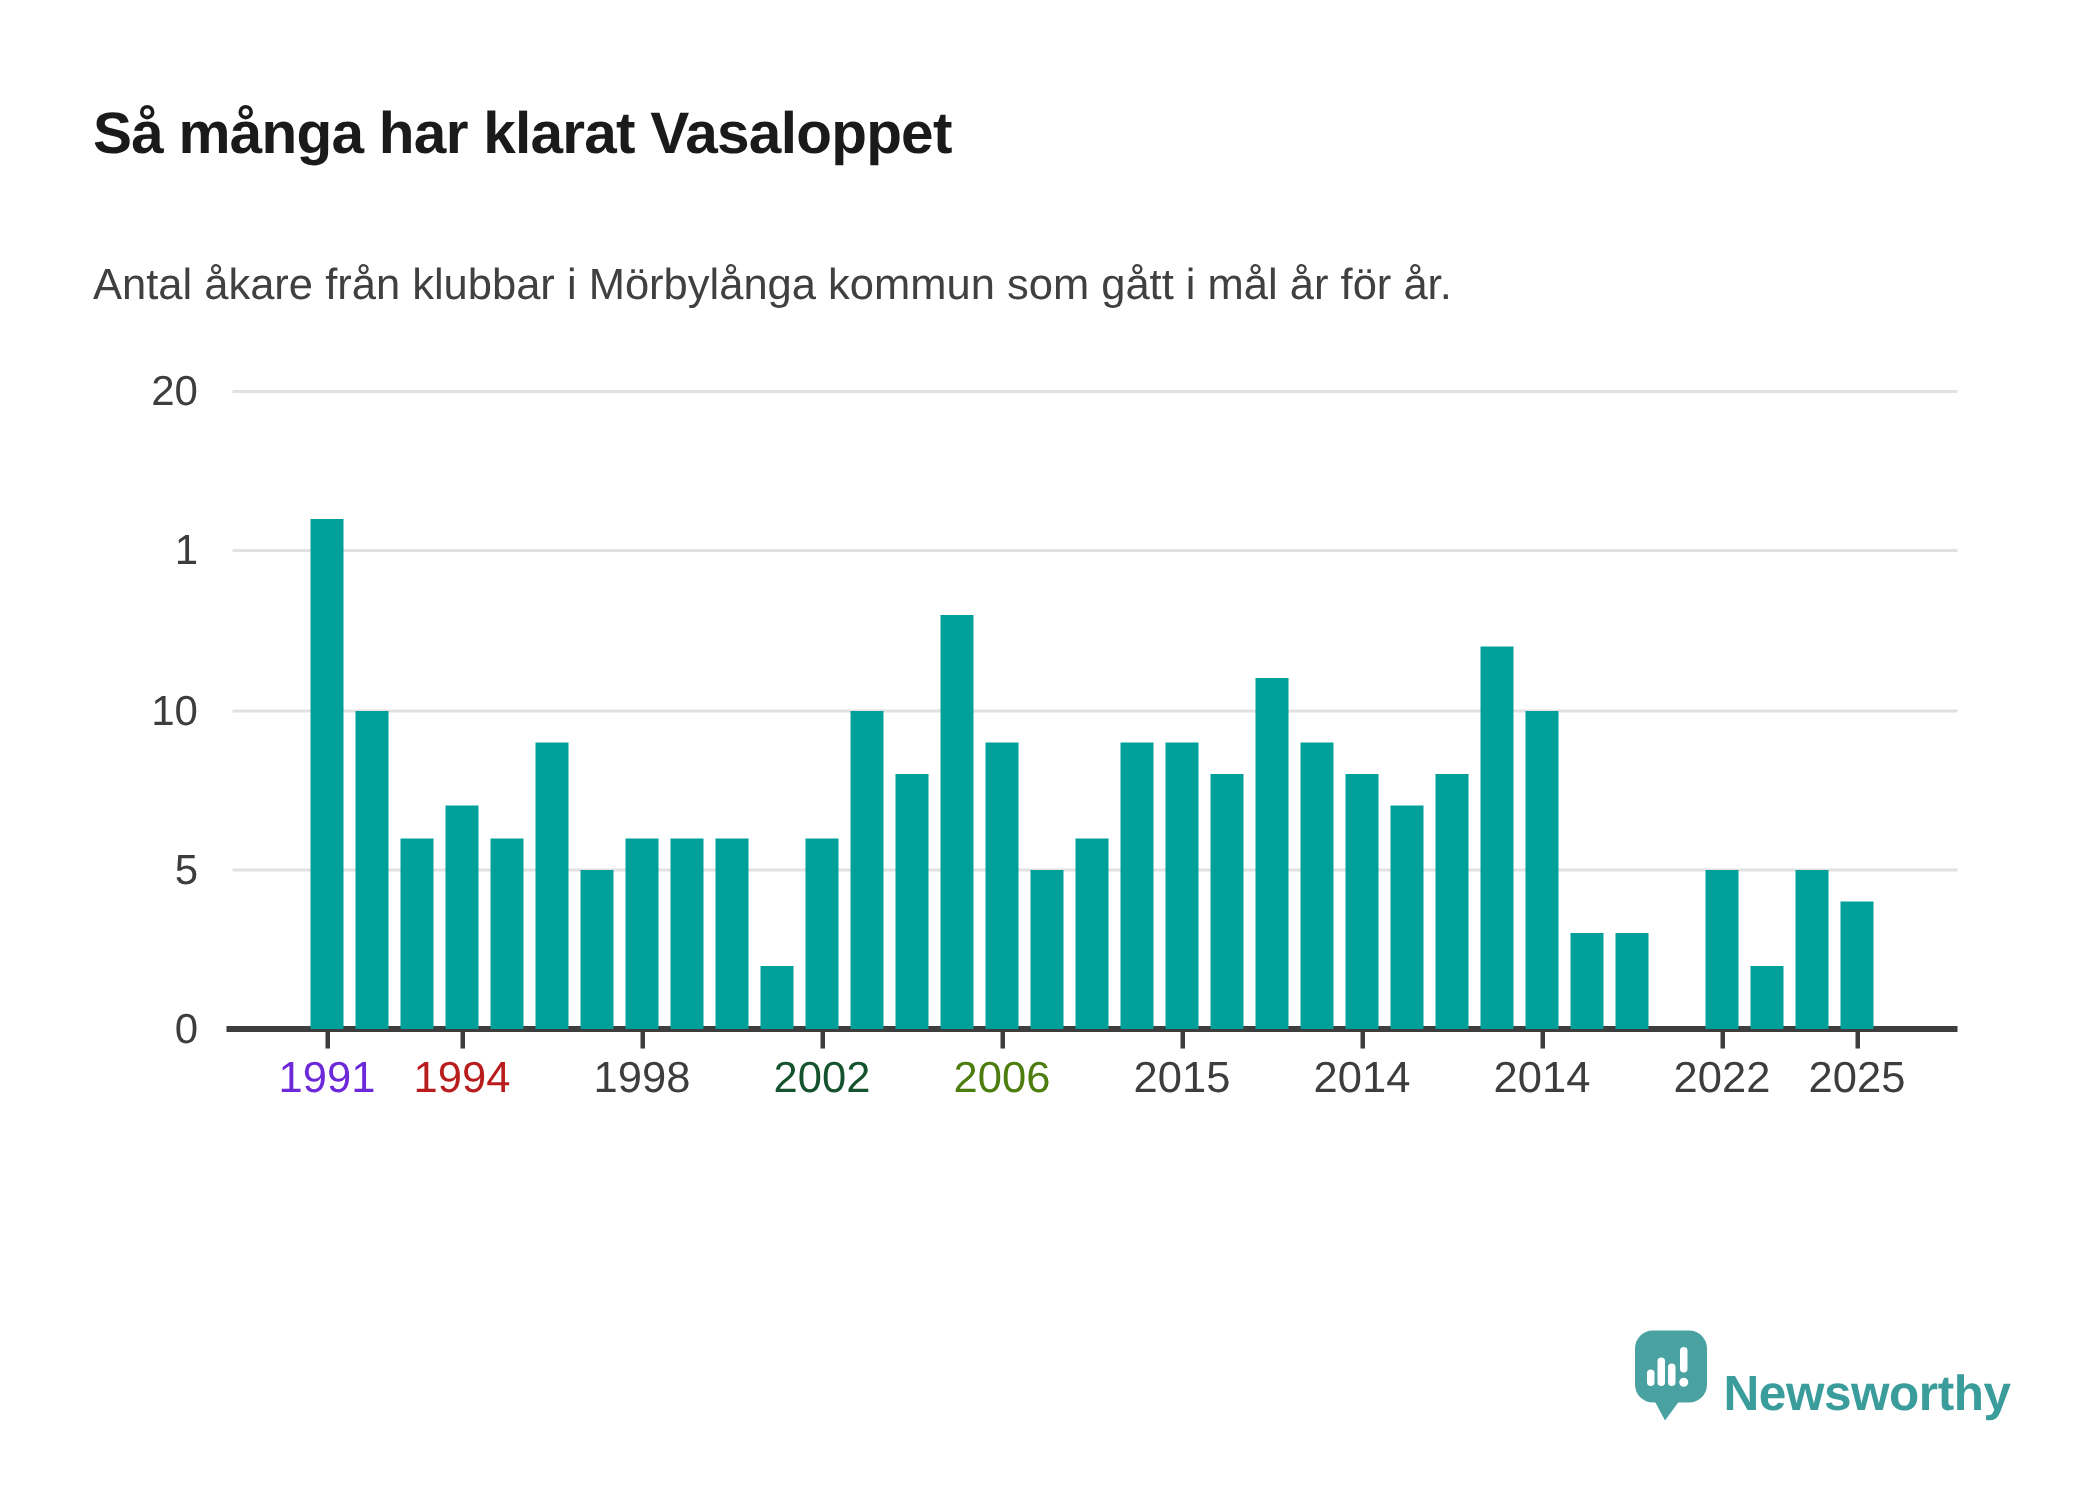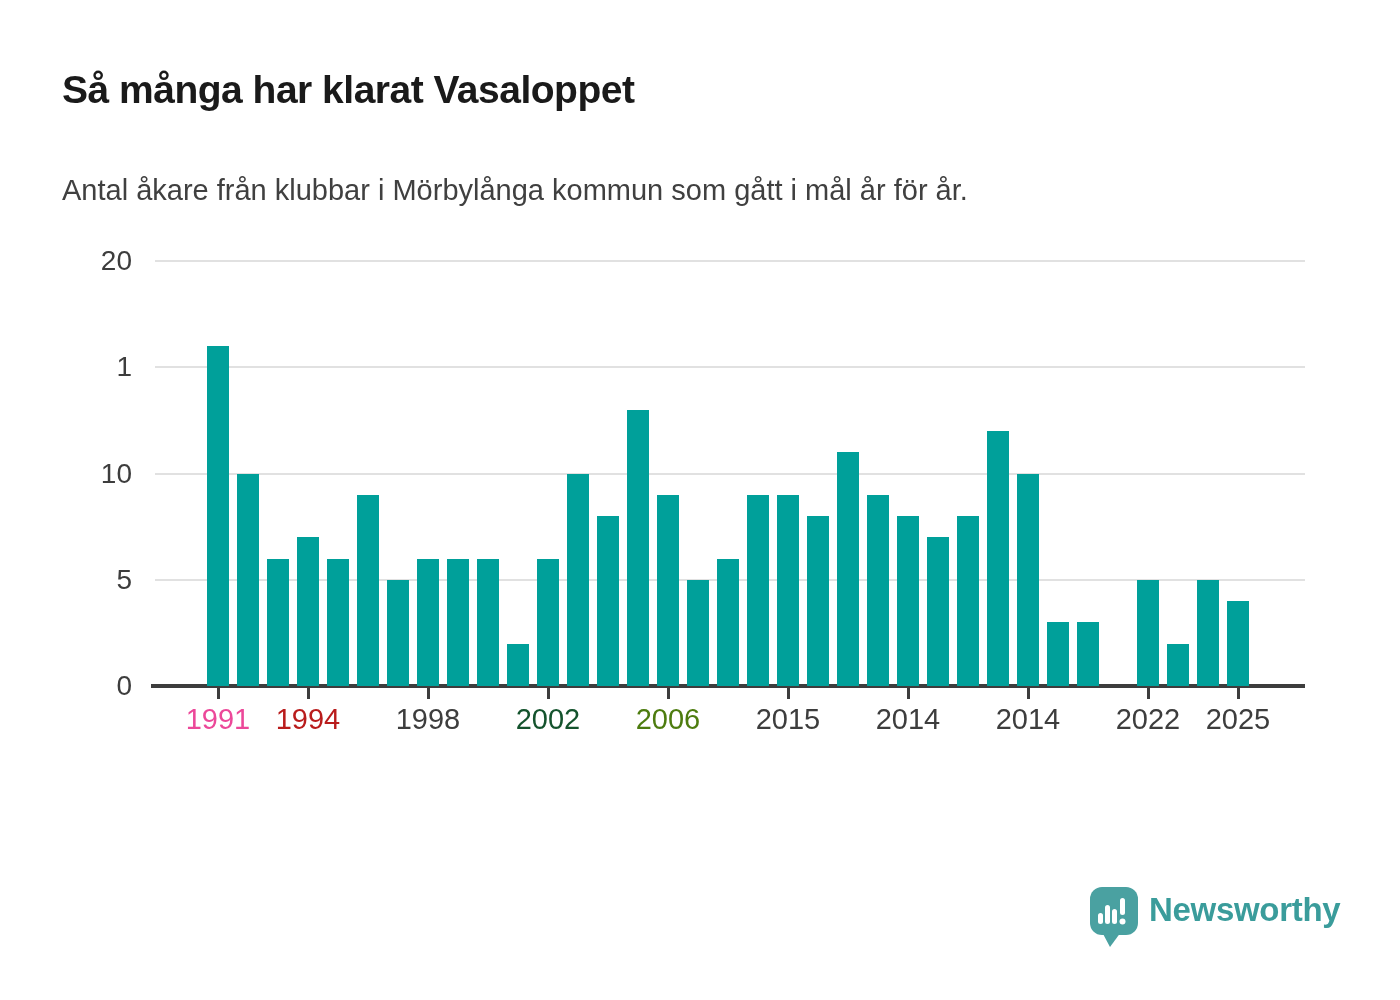--- a/index.html
+++ b/index.html
@@ -102,21 +102,21 @@
     left: 62px;
     top: 795px;
     font-size: 25px;
     color: #1d1d1d;
   }
   .logo {
     position: absolute;
     left: 1089px;
     top: 886px;
     display: flex;
-    align-items: flex-start;
+    align-items: flex-end;
   }
   .logo-icon {
     width: 50px;
     height: 62px;
   }
   .logo-text {
     margin-left: 10px;
     margin-top: 5px;
     font-size: 33px;
     font-weight: 700;
@@ -174,21 +174,21 @@
         <div class="bar" style="left: 802px; height: 170px; bottom: 0px; background: rgb(0, 160, 154);"></div>
         <div class="bar" style="left: 832px; height: 255px; bottom: 0px; background: rgb(0, 160, 154);"></div>
         <div class="bar" style="left: 862px; height: 212.5px; bottom: 0px; background: rgb(0, 160, 154);"></div>
         <div class="bar" style="left: 892px; height: 63.75px; bottom: 0px; background: rgb(0, 160, 154);"></div>
         <div class="bar" style="left: 922px; height: 63.75px; bottom: 0px; background: rgb(0, 160, 154);"></div>
         <div class="bar" style="left: 982px; height: 106.25px; bottom: 0px; background: rgb(0, 160, 154);"></div>
         <div class="bar" style="left: 1012px; height: 42.5px; bottom: 0px; background: rgb(0, 160, 154);"></div>
         <div class="bar" style="left: 1042px; height: 106.25px; bottom: 0px; background: rgb(0, 160, 154);"></div>
         <div class="bar" style="left: 1072px; height: 85px; bottom: 0px; background: rgb(0, 160, 154);"></div>
         <div class="x-tick" style="left: 61.5px; background: rgb(61, 61, 61);"></div>
-        <div class="x-tick-label" style="left: 63px; color: #ec4899;">1991</div>
+        <div class="x-tick-label" style="left: 63px; color: #6d28d9;">1991</div>
         <div class="x-tick" style="left: 151.5px; background: rgb(61, 61, 61);"></div>
         <div class="x-tick-label" style="left: 153px; color: #b91c1c;">1994</div>
         <div class="x-tick" style="left: 271.5px; background: rgb(61, 61, 61);"></div>
         <div class="x-tick-label" style="left: 273px; color: rgb(61, 61, 61);">1998</div>
         <div class="x-tick" style="left: 391.5px; background: rgb(61, 61, 61);"></div>
         <div class="x-tick-label" style="left: 393px; color: #14532d;">2002</div>
         <div class="x-tick" style="left: 511.5px; background: rgb(61, 61, 61);"></div>
         <div class="x-tick-label" style="left: 513px; color: #4d7c0f;">2006</div>
         <div class="x-tick" style="left: 631.5px; background: rgb(61, 61, 61);"></div>
         <div class="x-tick-label" style="left: 633px; color: rgb(61, 61, 61);">2015</div>

